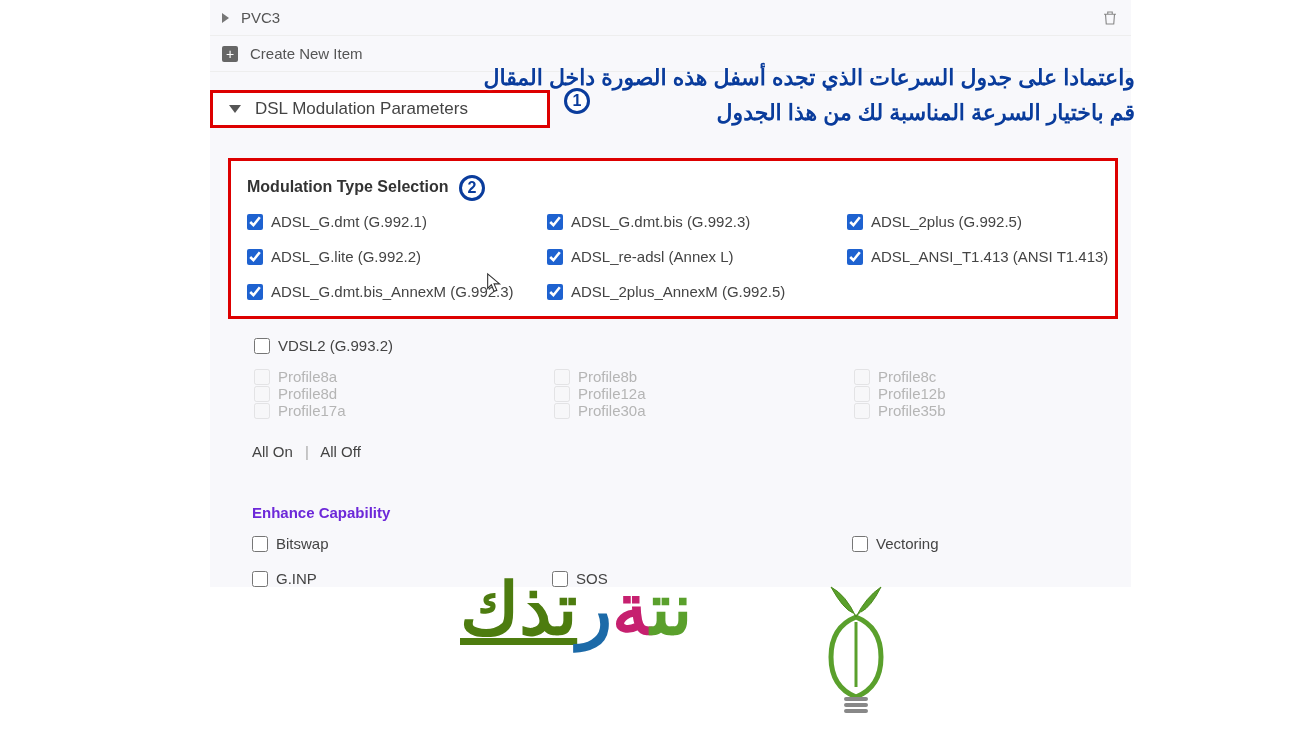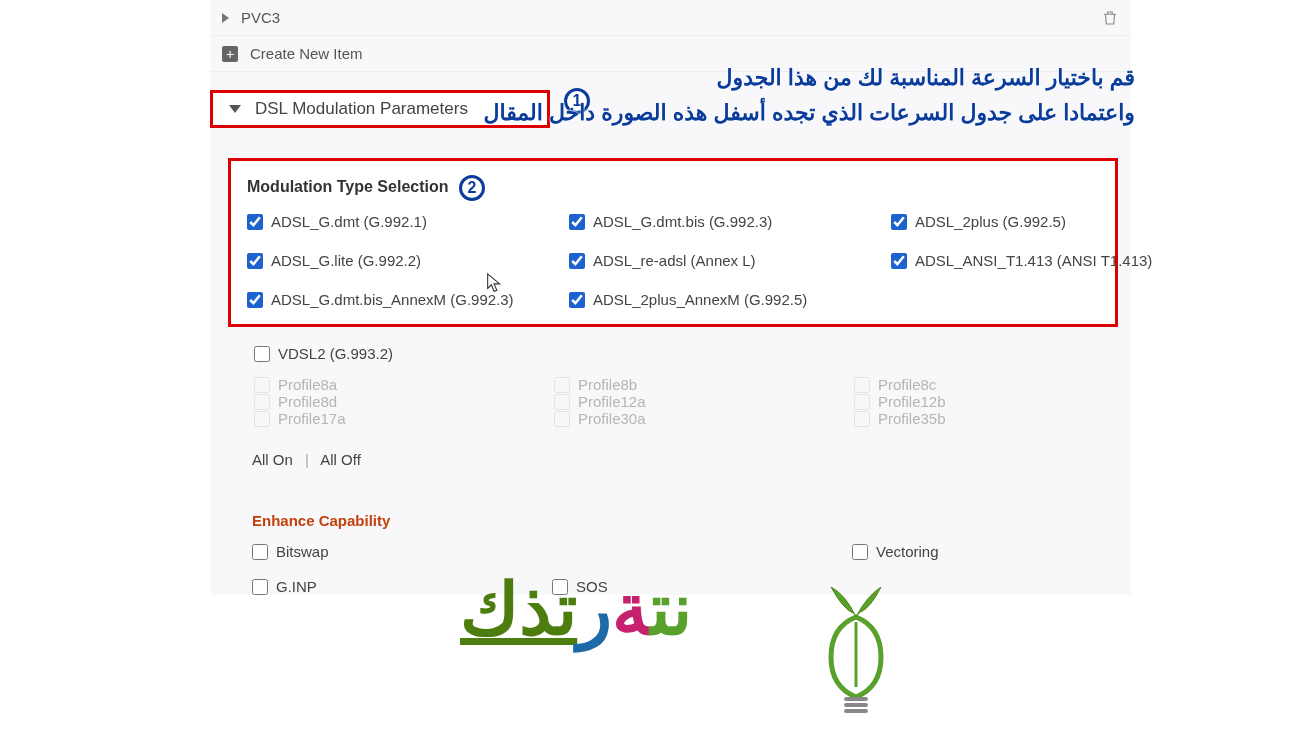--- a/index.html
+++ b/index.html
@@ -13,33 +13,33 @@
 
   .section-header { display: flex; align-items: center; height: 38px; padding: 0 16px; border: 3px solid #d00; color: #444; font-size: 17px; margin-top: 18px; width: 340px; background: #fff; }
   .section-header .tridown { width: 0; height: 0; border-top: 8px solid #555; border-left: 6px solid transparent; border-right: 6px solid transparent; margin-right: 14px; }
 
   .badge { width: 26px; height: 26px; border-radius: 50%; border: 3px solid #0a3c9c; background: #fff; color: #0a3c9c; font-weight: bold; display: inline-flex; align-items: center; justify-content: center; font-size: 16px; margin-left: 8px; }
   .badge1 { position: absolute; left: 556px; top: 88px; }
   .badge2 { display: inline-flex; vertical-align: middle; margin-left: 6px; }
 
   .redbox { border: 3px solid #d00; margin: 30px 0 0 18px; padding: 14px 16px 16px 16px; width: 890px; background: #fff; }
   .subheading { font-weight: bold; font-size: 16px; color: #333; margin-bottom: 12px; }
-  .check-grid { display: grid; grid-template-columns: 300px 300px 280px; row-gap: 18px; column-gap: 0; gap: 22px; }
+  .check-grid { display: grid; grid-template-columns: 300px 300px 280px; row-gap: 18px; column-gap: 0; }
   .check-item { display: flex; align-items: flex-start; color: #444; font-size: 15px; }
   .check-item input[type=checkbox] { width: 16px; height: 16px; margin-right: 8px; accent-color: #1e62d0; flex-shrink: 0; margin-top: 1px; }
   .check-item.disabled { color: #b5b5b5; }
   .check-item.disabled input[type=checkbox] { accent-color: #ccc; opacity: 0.5; }
   .vdsl-row { margin: 18px 0 14px 44px; }
   .profile-grid { display: grid; grid-template-columns: 300px 300px 280px; margin-left: 44px; }
 
   .allrow { margin: 24px 0 0 42px; color: #444; font-size: 15px; }
   .allrow .sep { color: #aaa; margin: 0 8px; }
 
   .enhance { margin: 44px 0 0 42px; }
-  .enhance .hdr { font-weight: bold; font-size: 15px; color: #c2410c; margin-bottom: 14px; }
+  .enhance .hdr { font-weight: bold; font-size: 15px; color: #6d28d9; margin-bottom: 14px; }
   .enhance-grid { display: grid; grid-template-columns: 300px 300px 280px; row-gap: 18px; }
 
   .arabic { position: absolute; right: 176px; top: 60px; direction: rtl; text-align: right; font-size: 22px; font-weight: bold; color: #0a3c9c; text-shadow: 0 0 2px #fff, 0 0 2px #fff; line-height: 1.6; }
 
   .cursor { position: absolute; left: 484px; top: 272px; width: 22px; height: 22px; }
   .cursor svg { width: 22px; height: 22px; }
 
   .watermark { position: absolute; left: 460px; bottom: 10px; width: 440px; height: 160px; pointer-events: none; }
   .wm-text { font-size: 72px; font-weight: bold; letter-spacing: -2px; }
   .wm-text .g { color: #5aa02c; } .wm-text .p { color: #c6206f; } .wm-text .b { color: #1c6aa8; } .wm-text .o { color: #4d7c0f; text-decoration: underline; }
@@ -184,22 +184,22 @@
           <span>SOS</span>
         </label>
     </div>
   </div>
 
 </div>
 
 <span class="badge badge1">1</span>
 
 <div class="arabic">
+  <div>واعتمادا على جدول السرعات الذي تجده أسفل هذه الصورة داخل المقال</div>
   <div>قم باختيار السرعة المناسبة لك من هذا الجدول</div>
-  <div>واعتمادا على جدول السرعات الذي تجده أسفل هذه الصورة داخل المقال</div>
 </div>
 
 <div class="cursor">
   <svg viewBox="0 0 24 24">
       <path d="M4 2 L4 18 L8 14 L11 21 L14 20 L11 13 L17 13 Z" fill="#fff" stroke="#333" stroke-width="1.2"></path>
     </svg>
 </div>
 
 <div class="watermark">
   <span class="wm-text">

